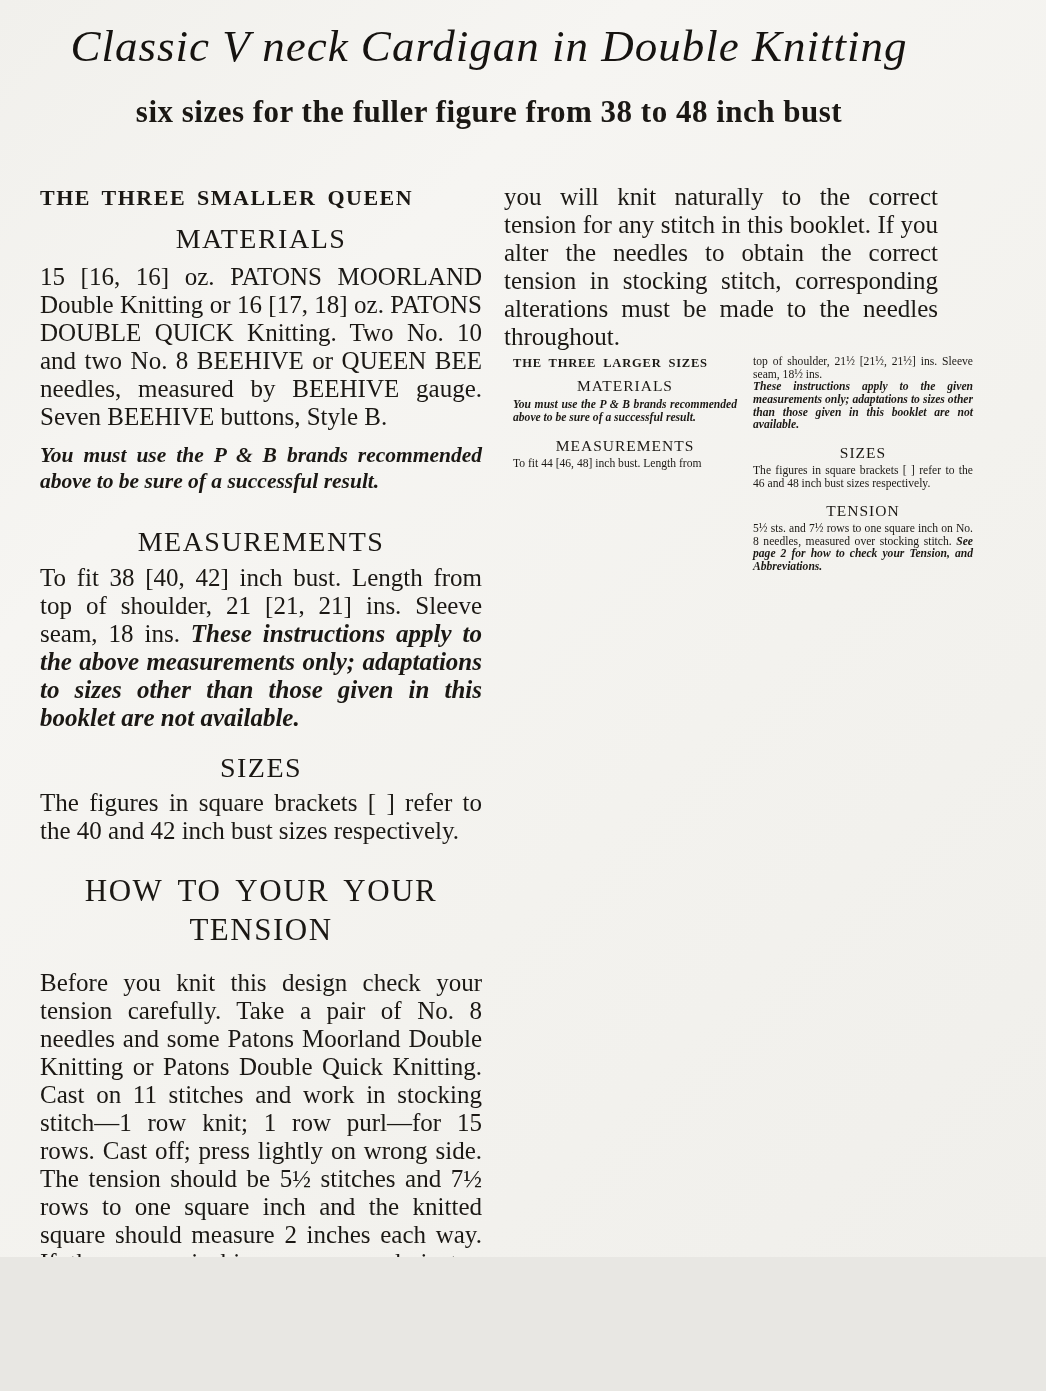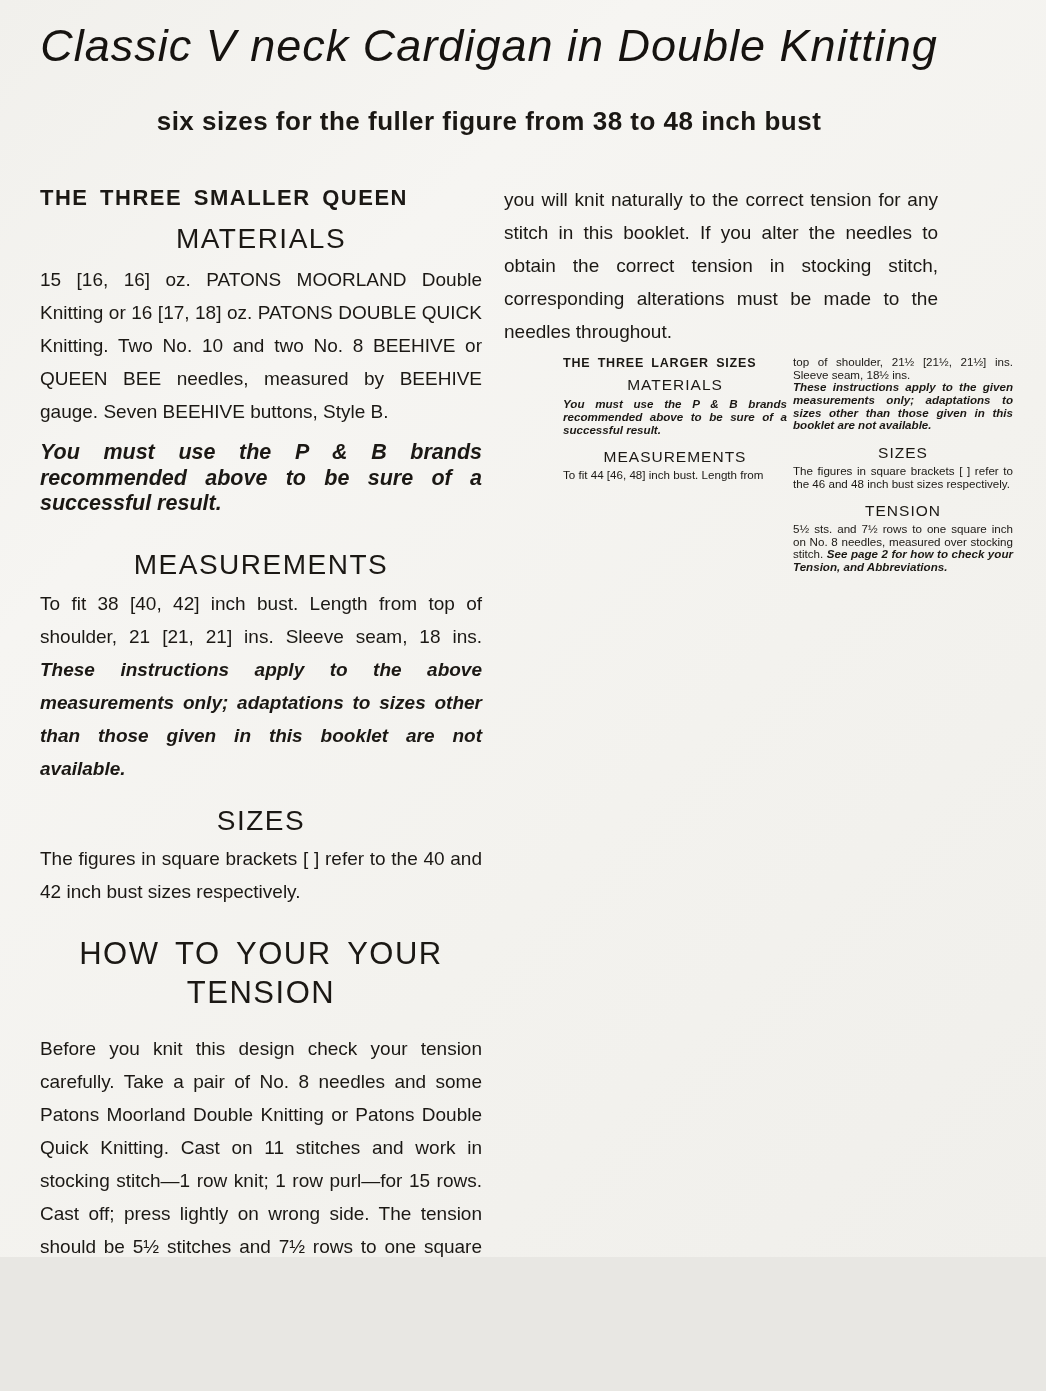--- a/index.html
+++ b/index.html
@@ -6,21 +6,21 @@
     margin: 0;
     padding: 0;
     background: #e8e7e3;
   }
   .page {
     position: relative;
     width: 1046px;
     height: 1257px;
     margin: 0 auto;
     background: linear-gradient(135deg, #f1f0ec 0%, #f6f5f2 28%, #f3f2ee 62%, #f0efeb 100%);
-    font-family: Liberation Sans, sans-serif;
+    font-family: Liberation Serif, serif;
     color: #1b1814;
     overflow: hidden;
   }
 
   
   .header {
     position: absolute;
     left: 0;
     top: 0;
     width: 978px;
@@ -28,22 +28,22 @@
   }
   .page-title {
     margin-top: 20px;
     font-size: 45px;
     font-style: italic;
     font-weight: 400;
     letter-spacing: 1px;
     color: #161310;
   }
   .page-subtitle {
-    margin-top: 34px;
-    font-size: 26px;
+    margin-top: 22px;
+    font-size: 31px;
     font-weight: 700;
     letter-spacing: 0.5px;
   }
 
   
   .col-left {
     position: absolute;
     left: 40px;
     top: 185px;
     width: 442px;
@@ -70,22 +70,22 @@
   }
   .heading-lg {
     text-align: center;
     font-size: 31px;
     font-weight: 400;
     letter-spacing: 1.5px;
     word-spacing: 6px;
     line-height: 39px;
   }
   .body-text {
-    font-size: 19px;
-    line-height: 33px;
+    font-size: 25px;
+    line-height: 28px;
     text-align: justify;
     margin: 0;
   }
   .note-text {
     font-size: 21.5px;
     line-height: 25.5px;
     font-weight: 700;
     font-style: italic;
     text-align: justify;
     margin: 0;
@@ -104,25 +104,25 @@
   .mt-h3 { margin-top: 21px; }
   .mt-p3 { margin-top: 6px; }
   .mt-h4 { margin-top: 37px; }
   .mt-p4 { margin-top: 7px; }
   .mt-h5 { margin-top: 26px; }
   .mt-p5 { margin-top: 20px; }
 
   
   .larger-panel {
     position: absolute;
-    left: 563px;
+    left: 513px;
     top: 356px;
     width: 462px;
     display: flex;
-    gap: 6px;
+    gap: 16px;
   }
   .larger-col-a { width: 224px; }
   .larger-col-b { width: 220px; }
 
   .sm-label {
     font-size: 12.5px;
     font-weight: 700;
     letter-spacing: 0.8px;
     word-spacing: 3px;
   }

